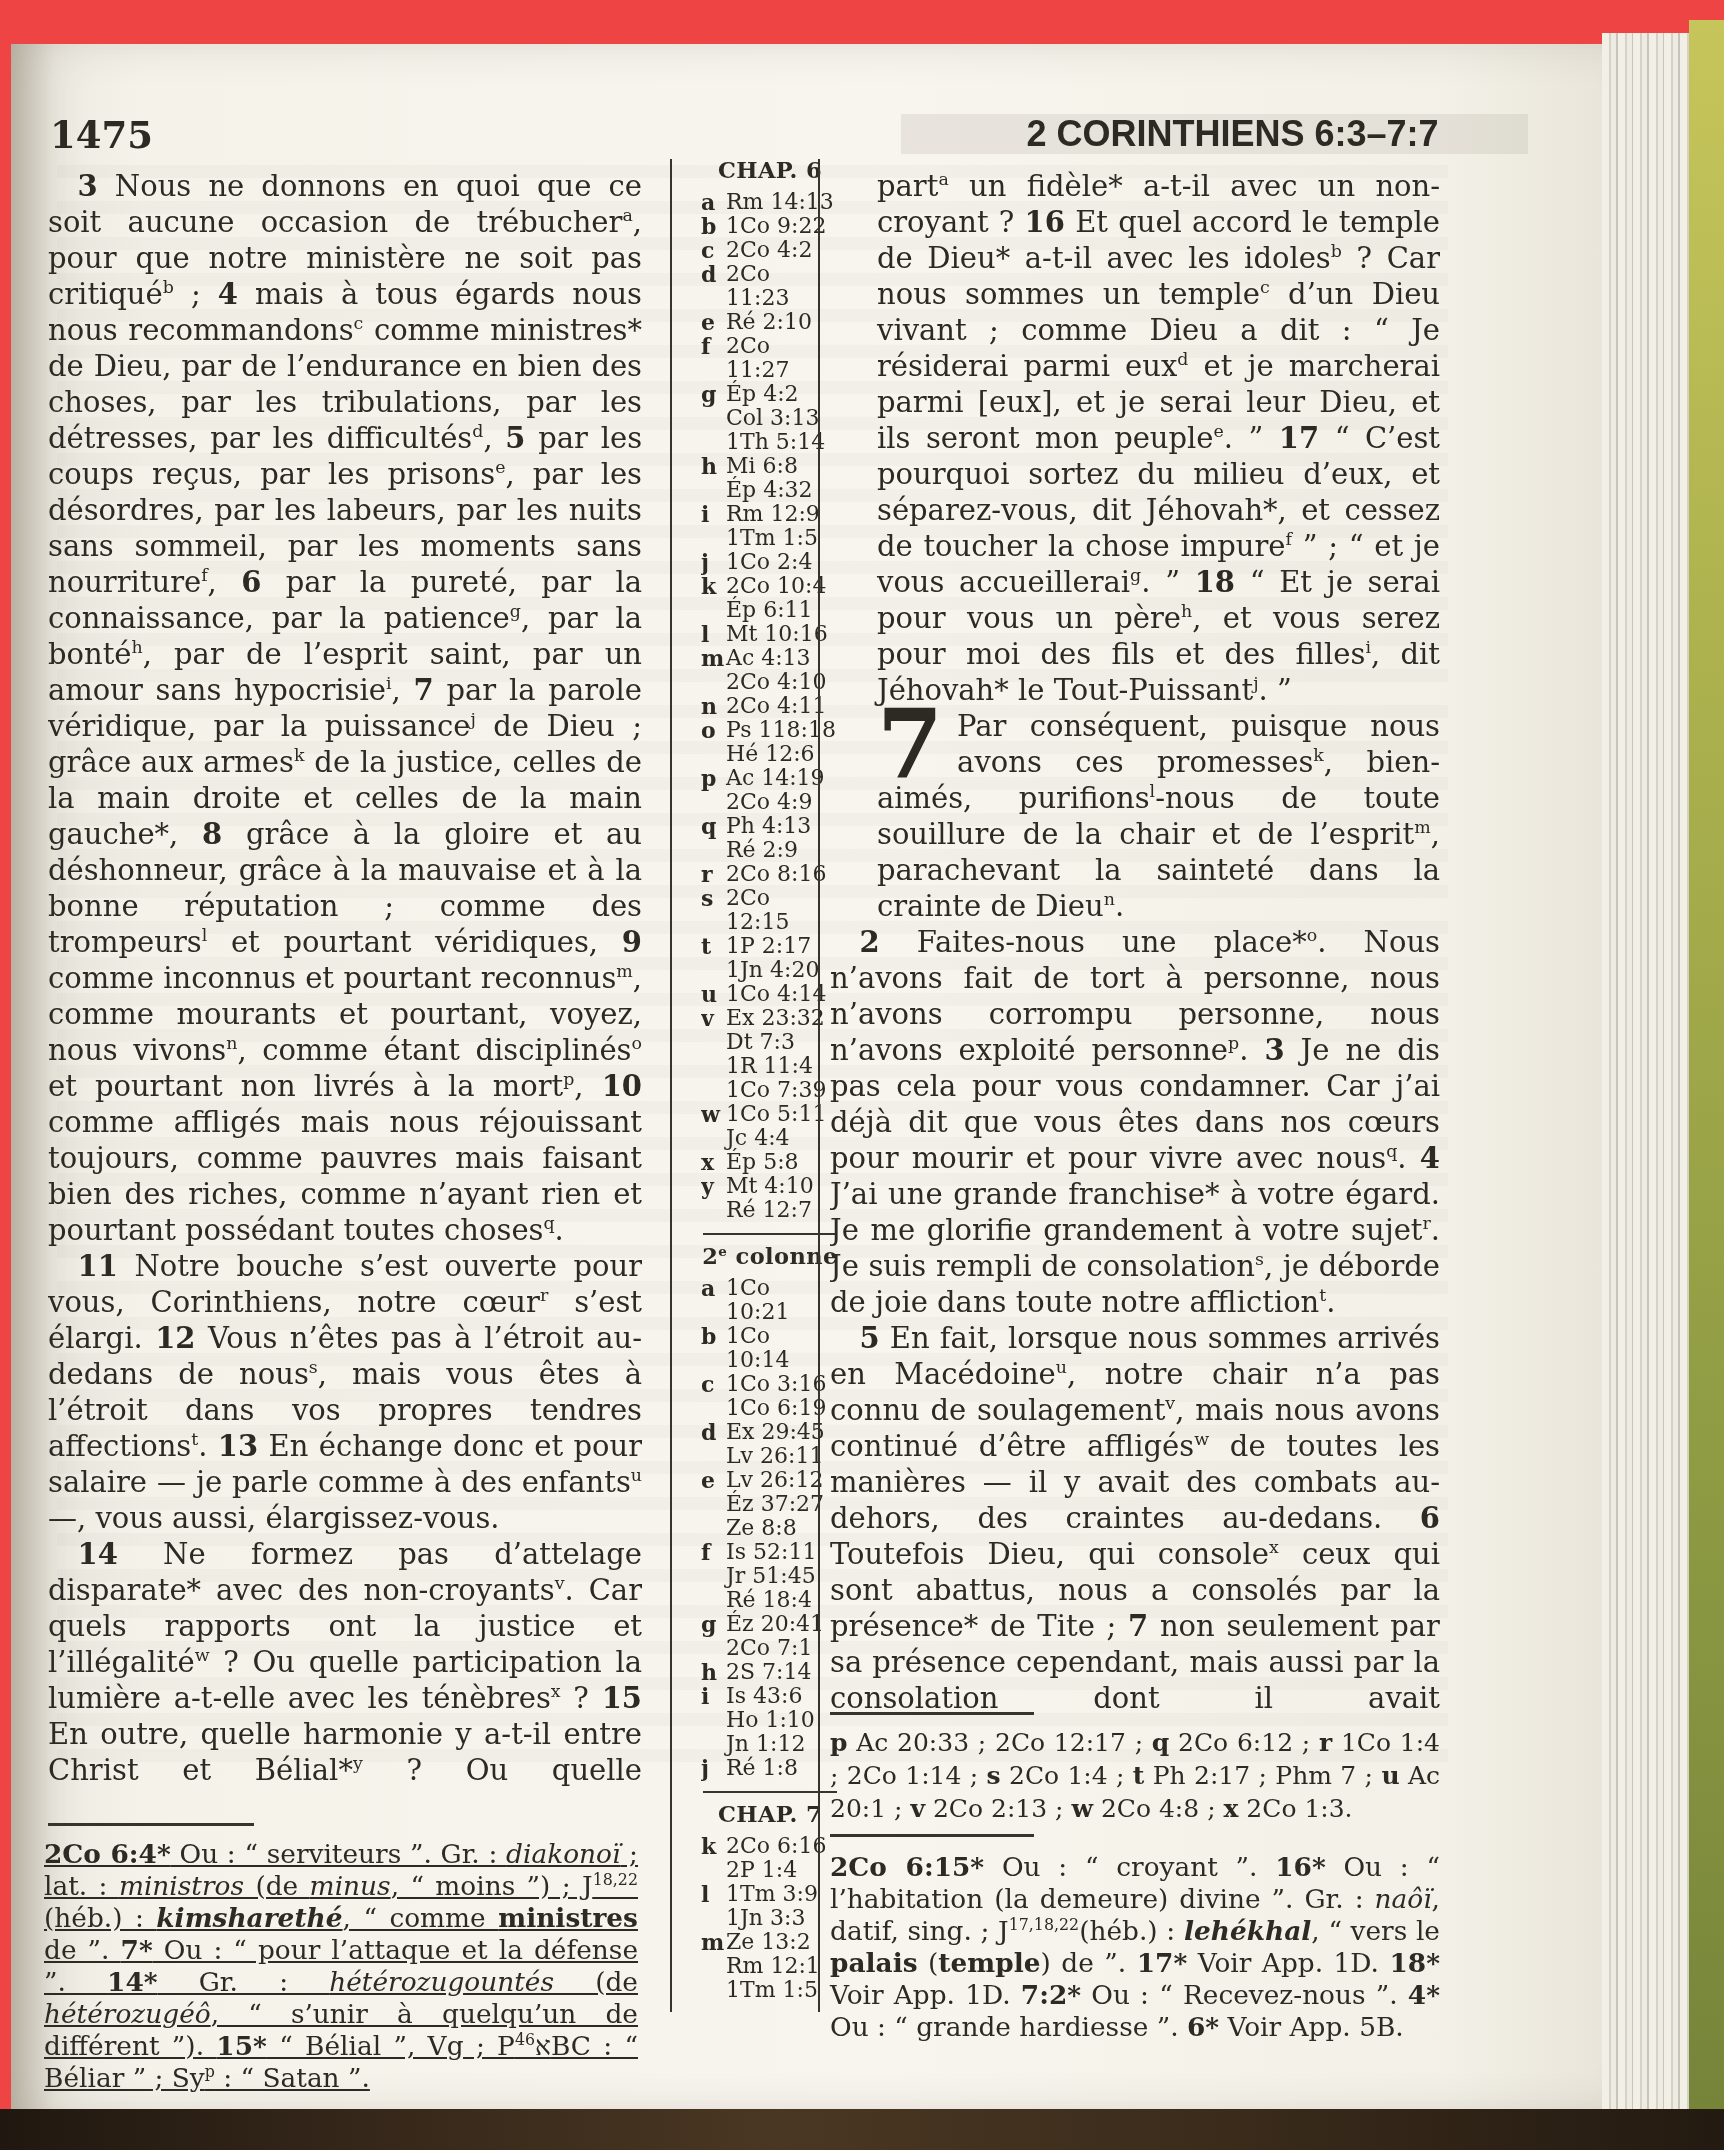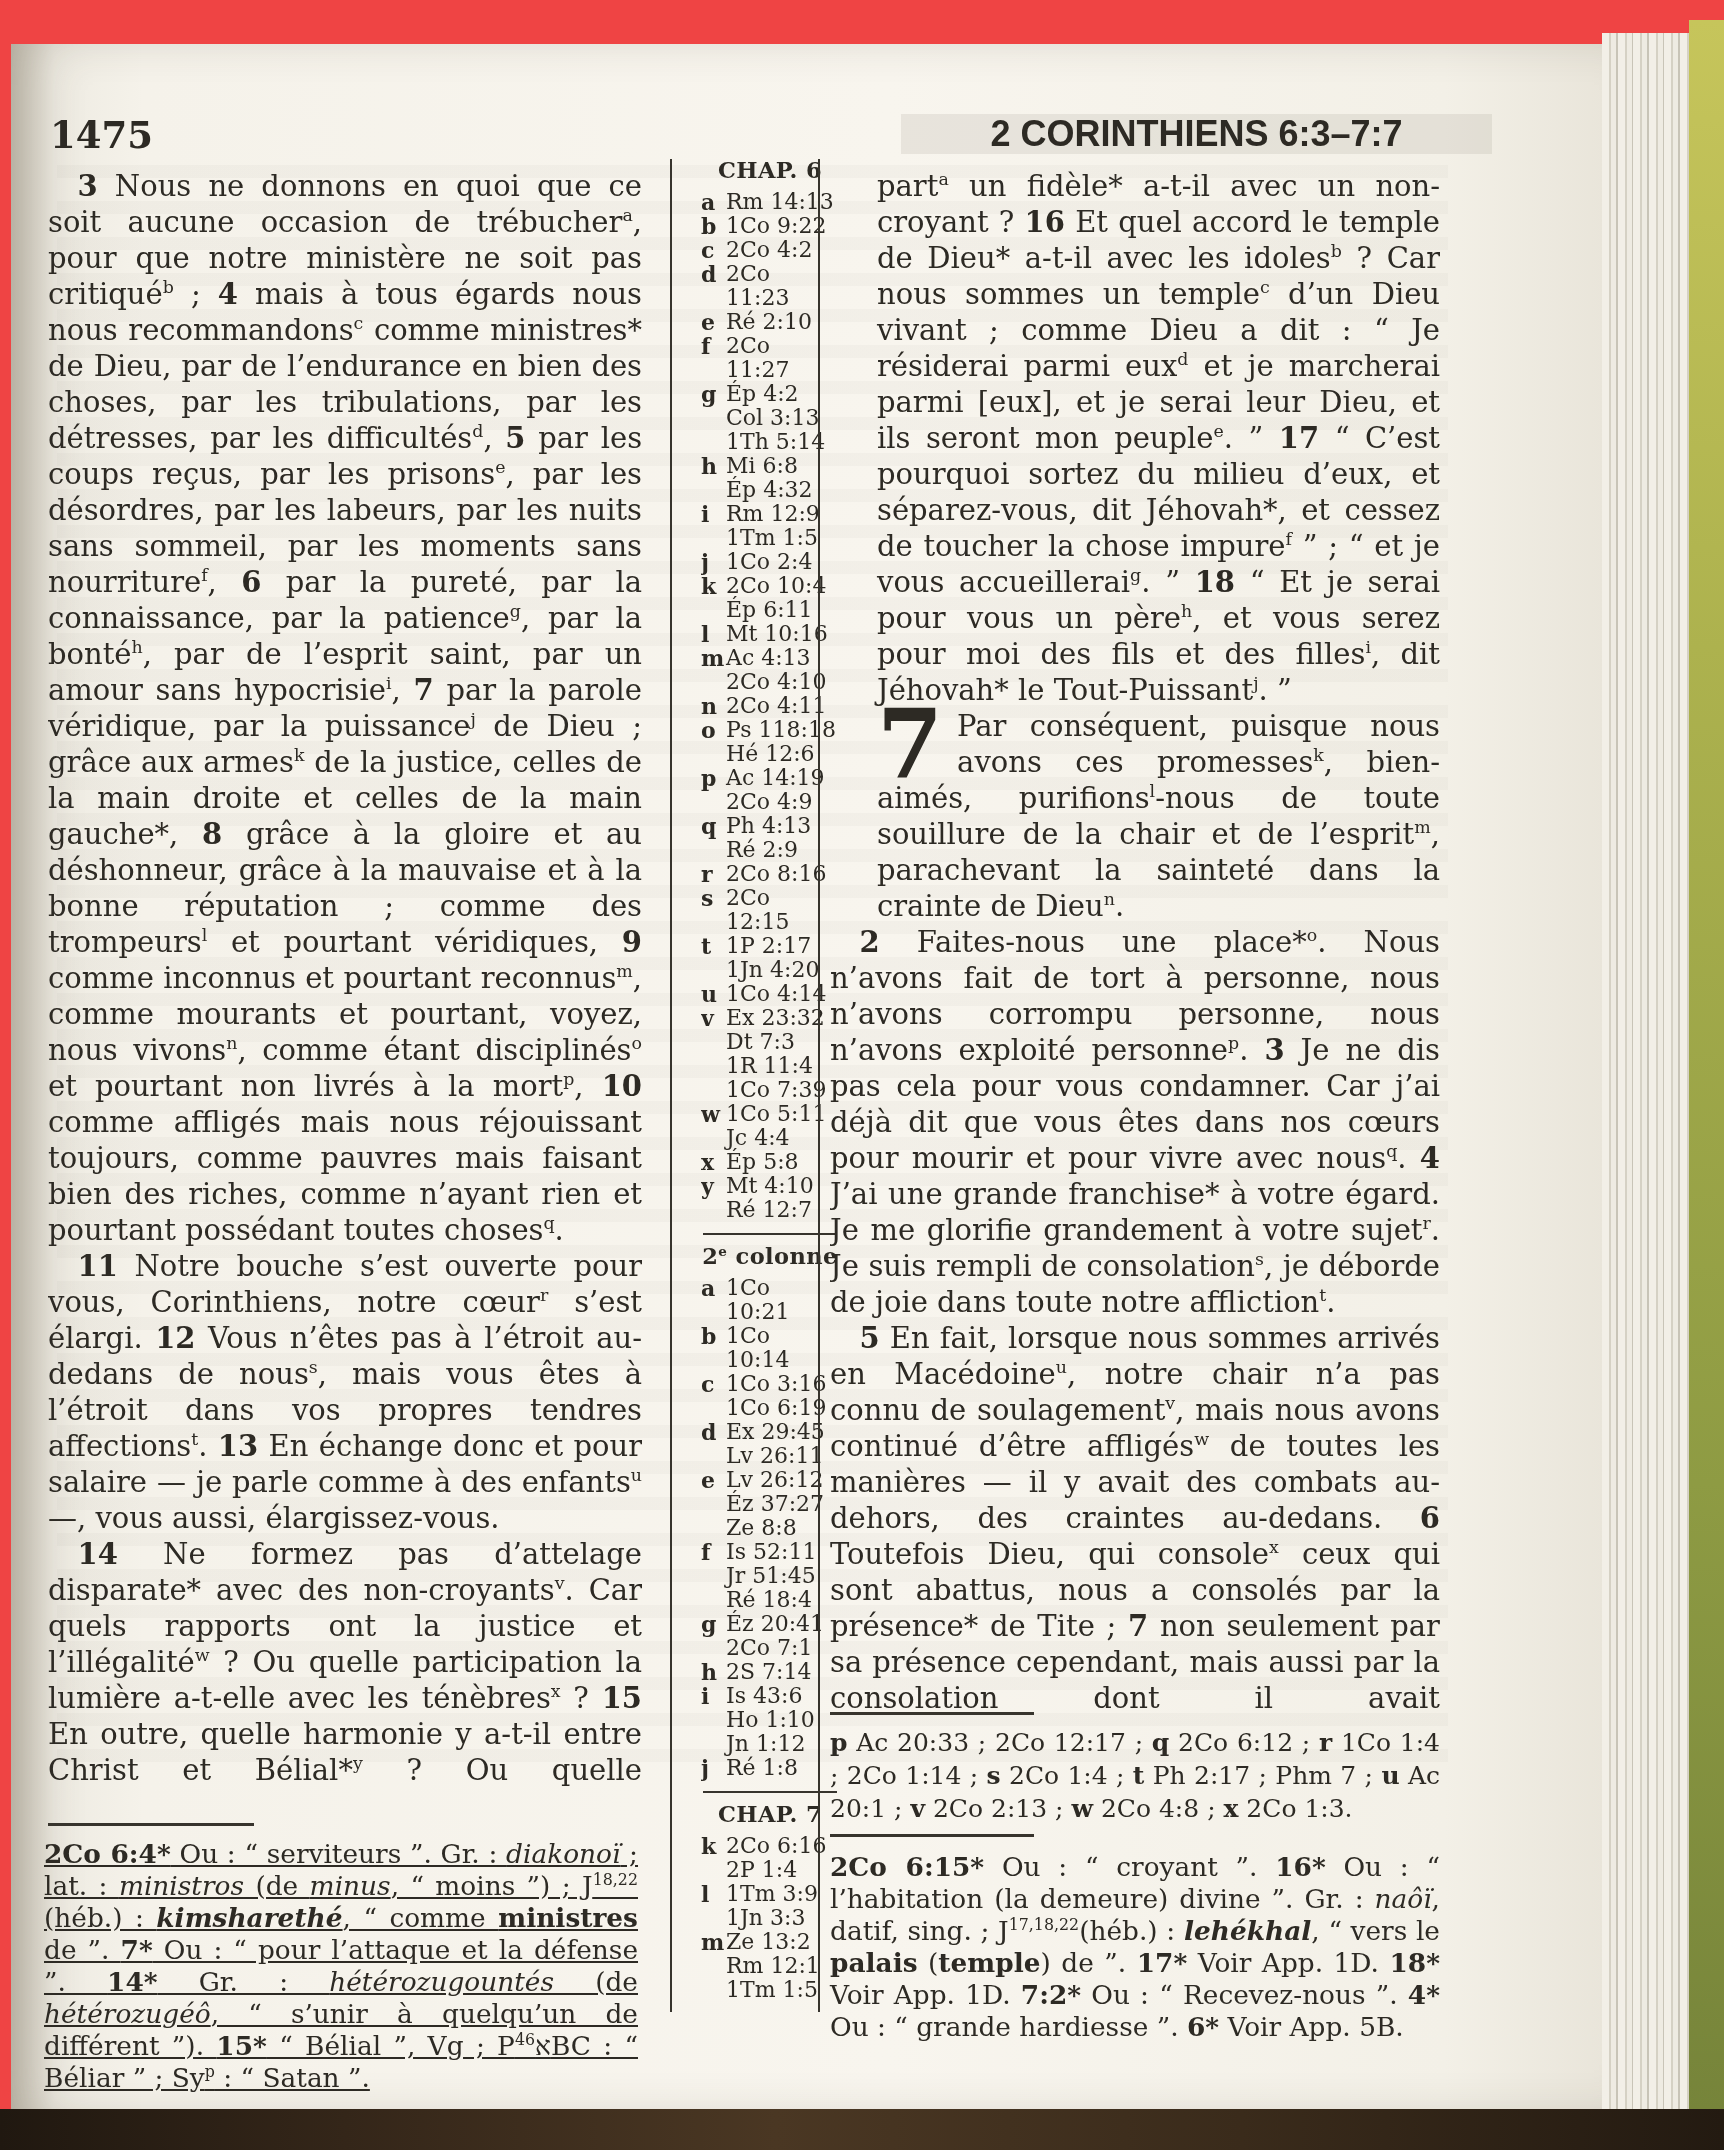--- a/index.html
+++ b/index.html
@@ -14,21 +14,21 @@
          background:repeating-linear-gradient(90deg,#f2efe7 0 7px,#d5d1c4 7px 9.3px,#eeebe2 9.3px 14px,#c8c4b7 14px 15.5px);}
   .cover-strip{position:absolute;left:1689px;top:20px;width:35px;height:2090px;
          background:linear-gradient(180deg,#c6c55b 0%,#adb24e 30%,#8e9b43 70%,#76843a 100%);}
   .bottom-band{position:absolute;left:0;top:2109px;width:1724px;height:42px;
          background:linear-gradient(90deg,#201810 0%,#342619 20%,#4a3723 45%,#3a2b1b 72%,#231a11 100%);}
   .page-num{position:absolute;left:50px;top:117px;font-weight:700;font-size:37px;line-height:1;}
   .running-head{position:absolute;left:194px;top:119px;width:715px;text-align:center;
          font-weight:700;font-size:33px;line-height:1;}
   .book-ref{position:absolute;left:901px;top:114px;width:591px;text-align:center;
          font-family:"Liberation Sans",sans-serif;font-weight:700;font-size:36px;line-height:1.1;
-         background:rgba(150,145,132,.16);}
+         background:rgba(150,145,132,.16);padding-left:36px;}
   .col{position:absolute;text-align:justify;overflow:hidden;}
   .col-left{left:48px;top:168px;width:594px;height:1650px;font-size:29px;line-height:36px;}
   .col-right{left:830px;top:168px;width:610px;height:1540px;font-size:29px;line-height:36px;}
   .vp{margin:0;text-indent:29.5px;}
   .vp.noind{text-indent:0;margin-left:47px;}
   .vp.fill{text-align-last:justify;}
   .vp b{font-weight:700;}
   sup{font-size:60%;vertical-align:super;line-height:0;}
   .it{font-style:italic;}
   .dropcap{float:left;font-weight:700;font-size:95px;line-height:68px;padding:3.1px 14px 0 0;}

